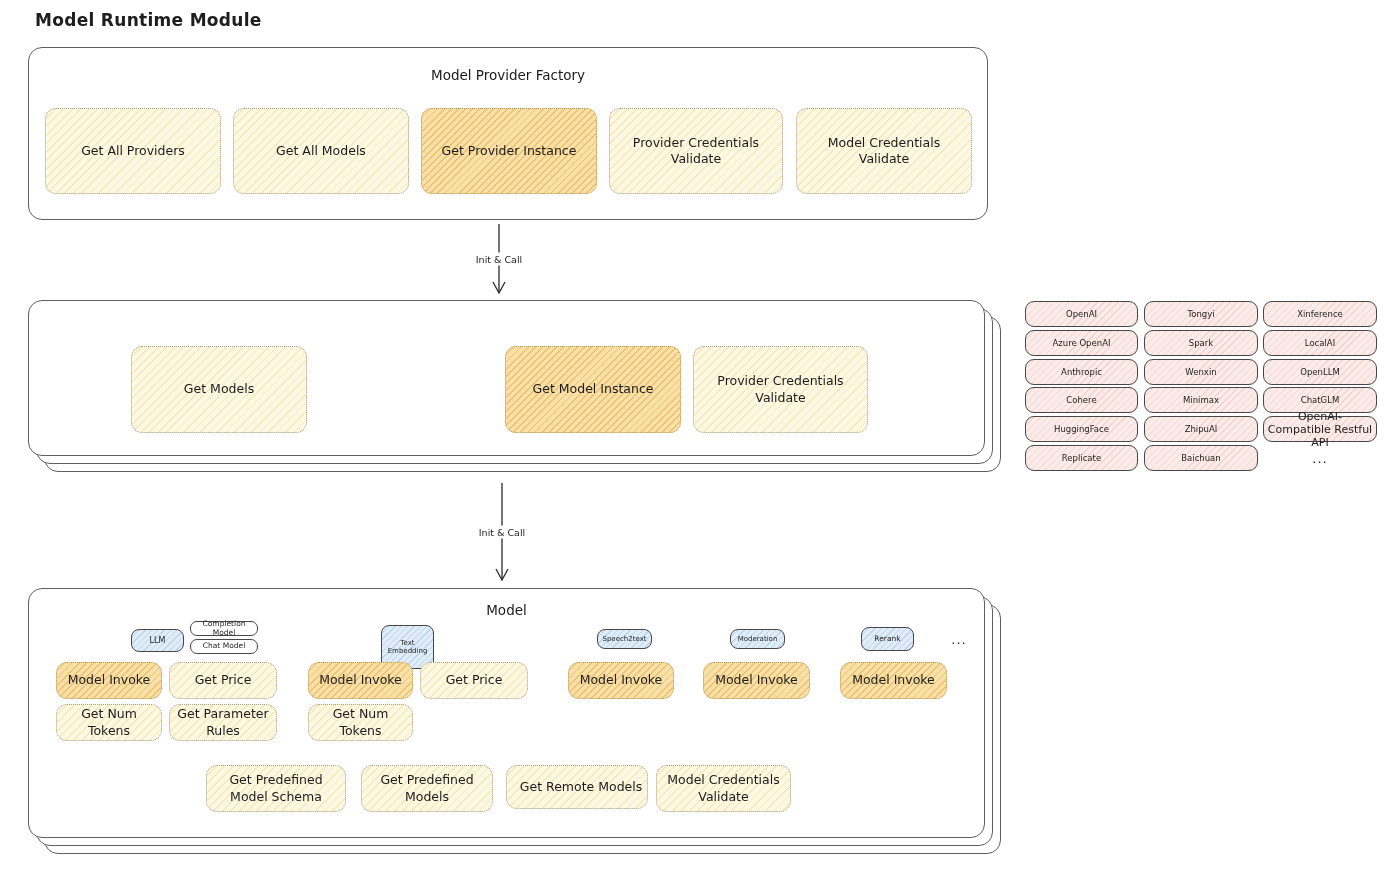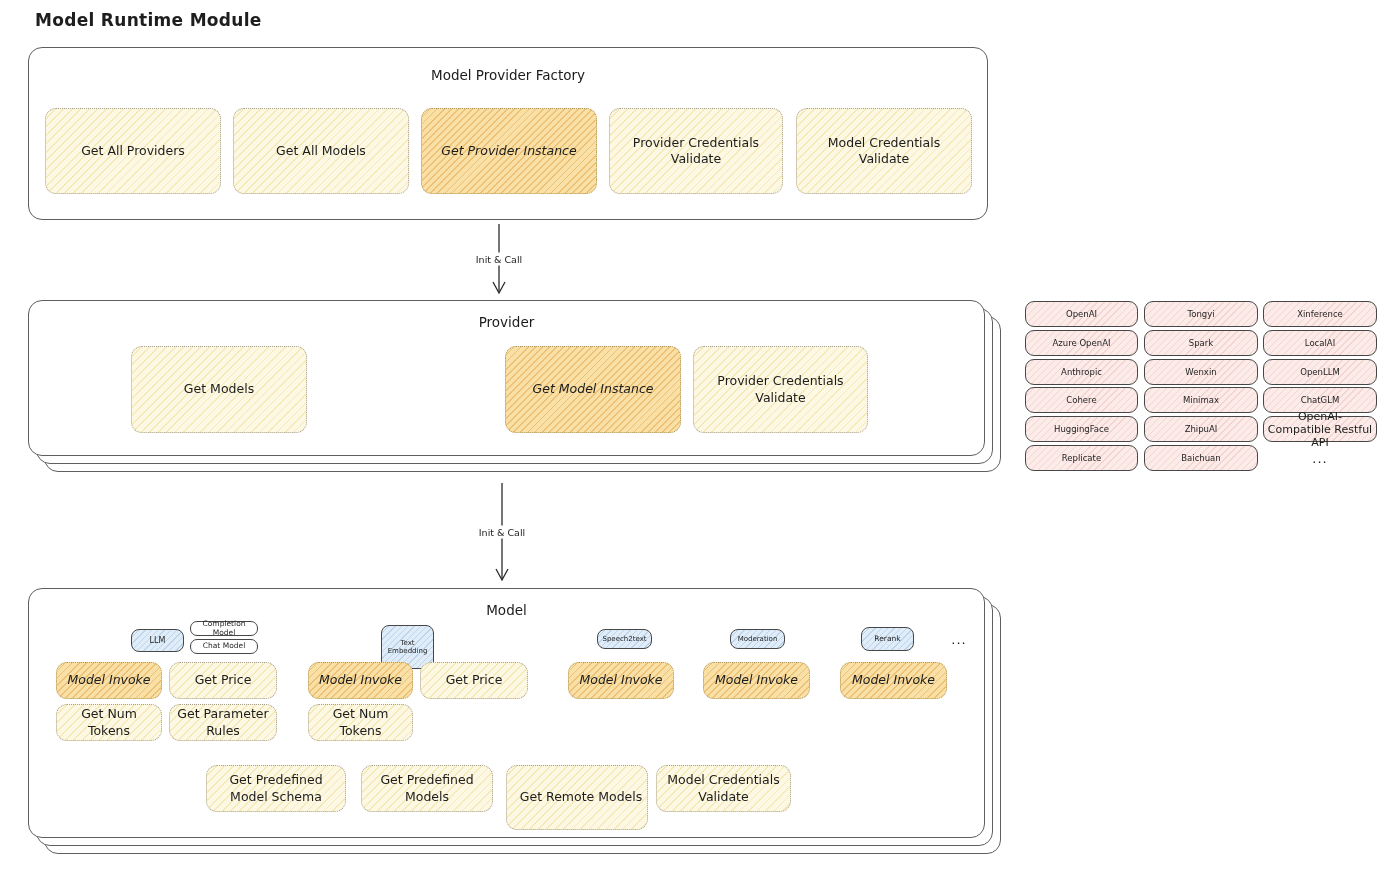--- a/index.html
+++ b/index.html
@@ -28,21 +28,20 @@
     text-align:center;font-size:12.5px;line-height:1.3;box-sizing:border-box;
     border:1.6px dotted #a69f8a;border-radius:11px;padding:4px;
     background-color:#fdf8e3;
     background-image:repeating-linear-gradient(135deg, rgba(238,208,120,0.40) 0 1.2px, transparent 1.2px 6px);
     color:#1c1c1c;z-index:3;
   }
   .btn.hl{
     background-color:#f8e0a6;
     background-image:repeating-linear-gradient(135deg, rgba(230,166,72,0.55) 0 1.3px, transparent 1.3px 5px);
     border-color:#b2975c;
-    font-style:italic;
   }
   
   .pill{
     position:absolute;display:flex;align-items:center;justify-content:center;
     text-align:center;font-size:8.5px;box-sizing:border-box;padding:0 3px;
     border:1.3px solid #474747;border-radius:9px;
     background-color:#fbecea;
     background-image:repeating-linear-gradient(135deg, rgba(240,170,163,0.38) 0 1px, transparent 1px 5px);
   }
   .pill.small{font-size:11px;}
@@ -89,21 +88,20 @@
   <svg width="66" height="70" viewBox="0 0 66 70">
     <line x1="33" y1="0" x2="33" y2="68" stroke="#2b2b2b" stroke-width="1.3"></line>
     <polyline points="27,58 33,69 39,58" fill="none" stroke="#2b2b2b" stroke-width="1.3"></polyline>
   </svg>
   <div class="arrow-label"><span>Init &amp; Call</span></div>
 </div>
 
 <div class="sheet back" style="left:44px;top:316px;width:957px;height:156px;"></div>
 <div class="sheet back" style="left:36px;top:308px;width:957px;height:156px;"></div>
 <div class="sheet front" style="left:28px;top:300px;width:957px;height:156px;">
-  <div class="box-title" style="top:13px;">Provider</div>
   <div class="btn" style="left:102px;top:45px;width:176px;height:87px;">Get Models</div>
   <div class="btn hl" style="left:476px;top:45px;width:176px;height:87px;">Get Model Instance</div>
   <div class="btn" style="left:664px;top:45px;width:175px;height:87px;">Provider Credentials Validate</div>
 </div>
 
 <div class="pill" style="left:1025px;top:301px;width:113px;height:26px;">OpenAI</div>
 <div class="pill" style="left:1144px;top:301px;width:114px;height:26px;">Tongyi</div>
 <div class="pill" style="left:1263px;top:301px;width:114px;height:26px;">Xinference</div>
 
 <div class="pill" style="left:1025px;top:330px;width:113px;height:26px;">Azure OpenAI</div>
@@ -155,15 +153,15 @@
   <div class="btn hl" style="left:539px;top:73px;width:106px;height:37px;">Model Invoke</div>
   <div class="btn hl" style="left:674px;top:73px;width:107px;height:37px;">Model Invoke</div>
   <div class="btn hl" style="left:811px;top:73px;width:107px;height:37px;">Model Invoke</div>
 
   <div class="btn" style="left:27px;top:115px;width:106px;height:37px;">Get Num Tokens</div>
   <div class="btn" style="left:140px;top:115px;width:108px;height:37px;">Get Parameter Rules</div>
   <div class="btn" style="left:279px;top:115px;width:105px;height:37px;">Get Num Tokens</div>
 
   <div class="btn" style="left:177px;top:176px;width:140px;height:47px;">Get Predefined Model Schema</div>
   <div class="btn" style="left:332px;top:176px;width:132px;height:47px;">Get Predefined Models</div>
-  <div class="btn" style="left:477px;top:176px;width:142px;height:65px;padding-left:12px;">Get Remote Models</div>
+  <div class="btn" style="left:477px;top:176px;width:142px;height:44px;padding-left:12px;">Get Remote Models</div>
   <div class="btn" style="left:627px;top:176px;width:135px;height:47px;">Model Credentials Validate</div>
 </div>
 
 </body></html>

